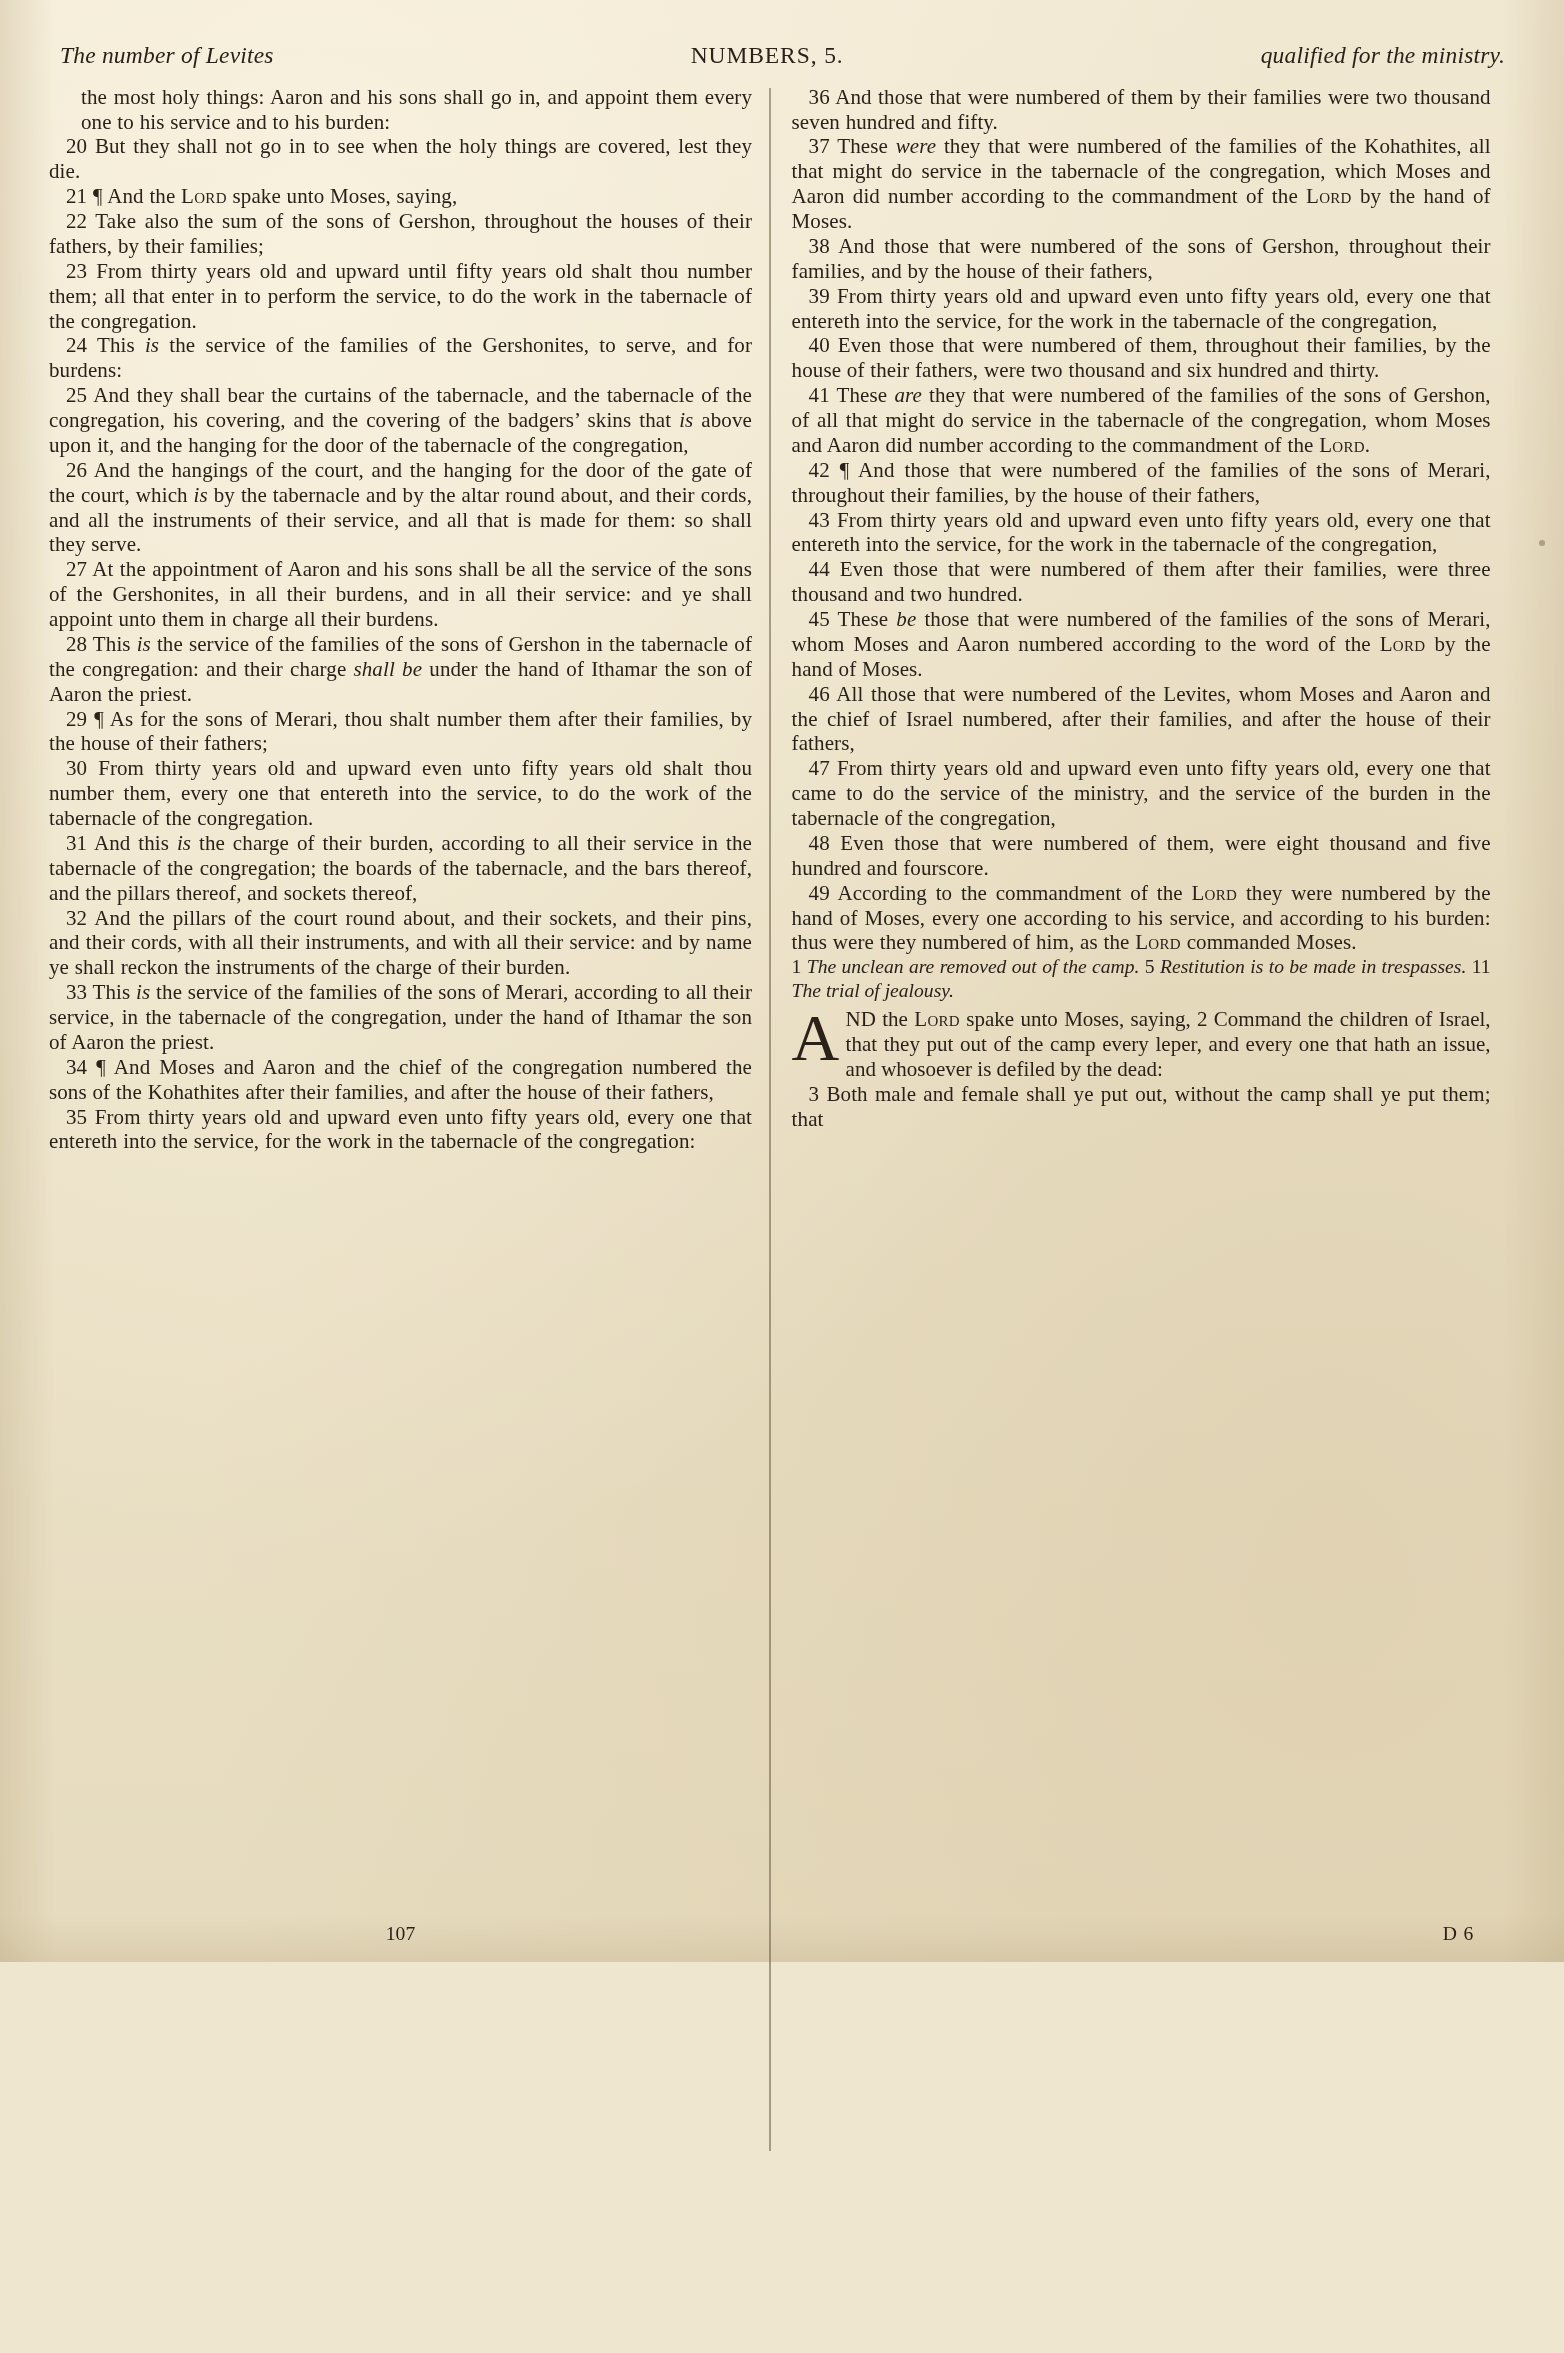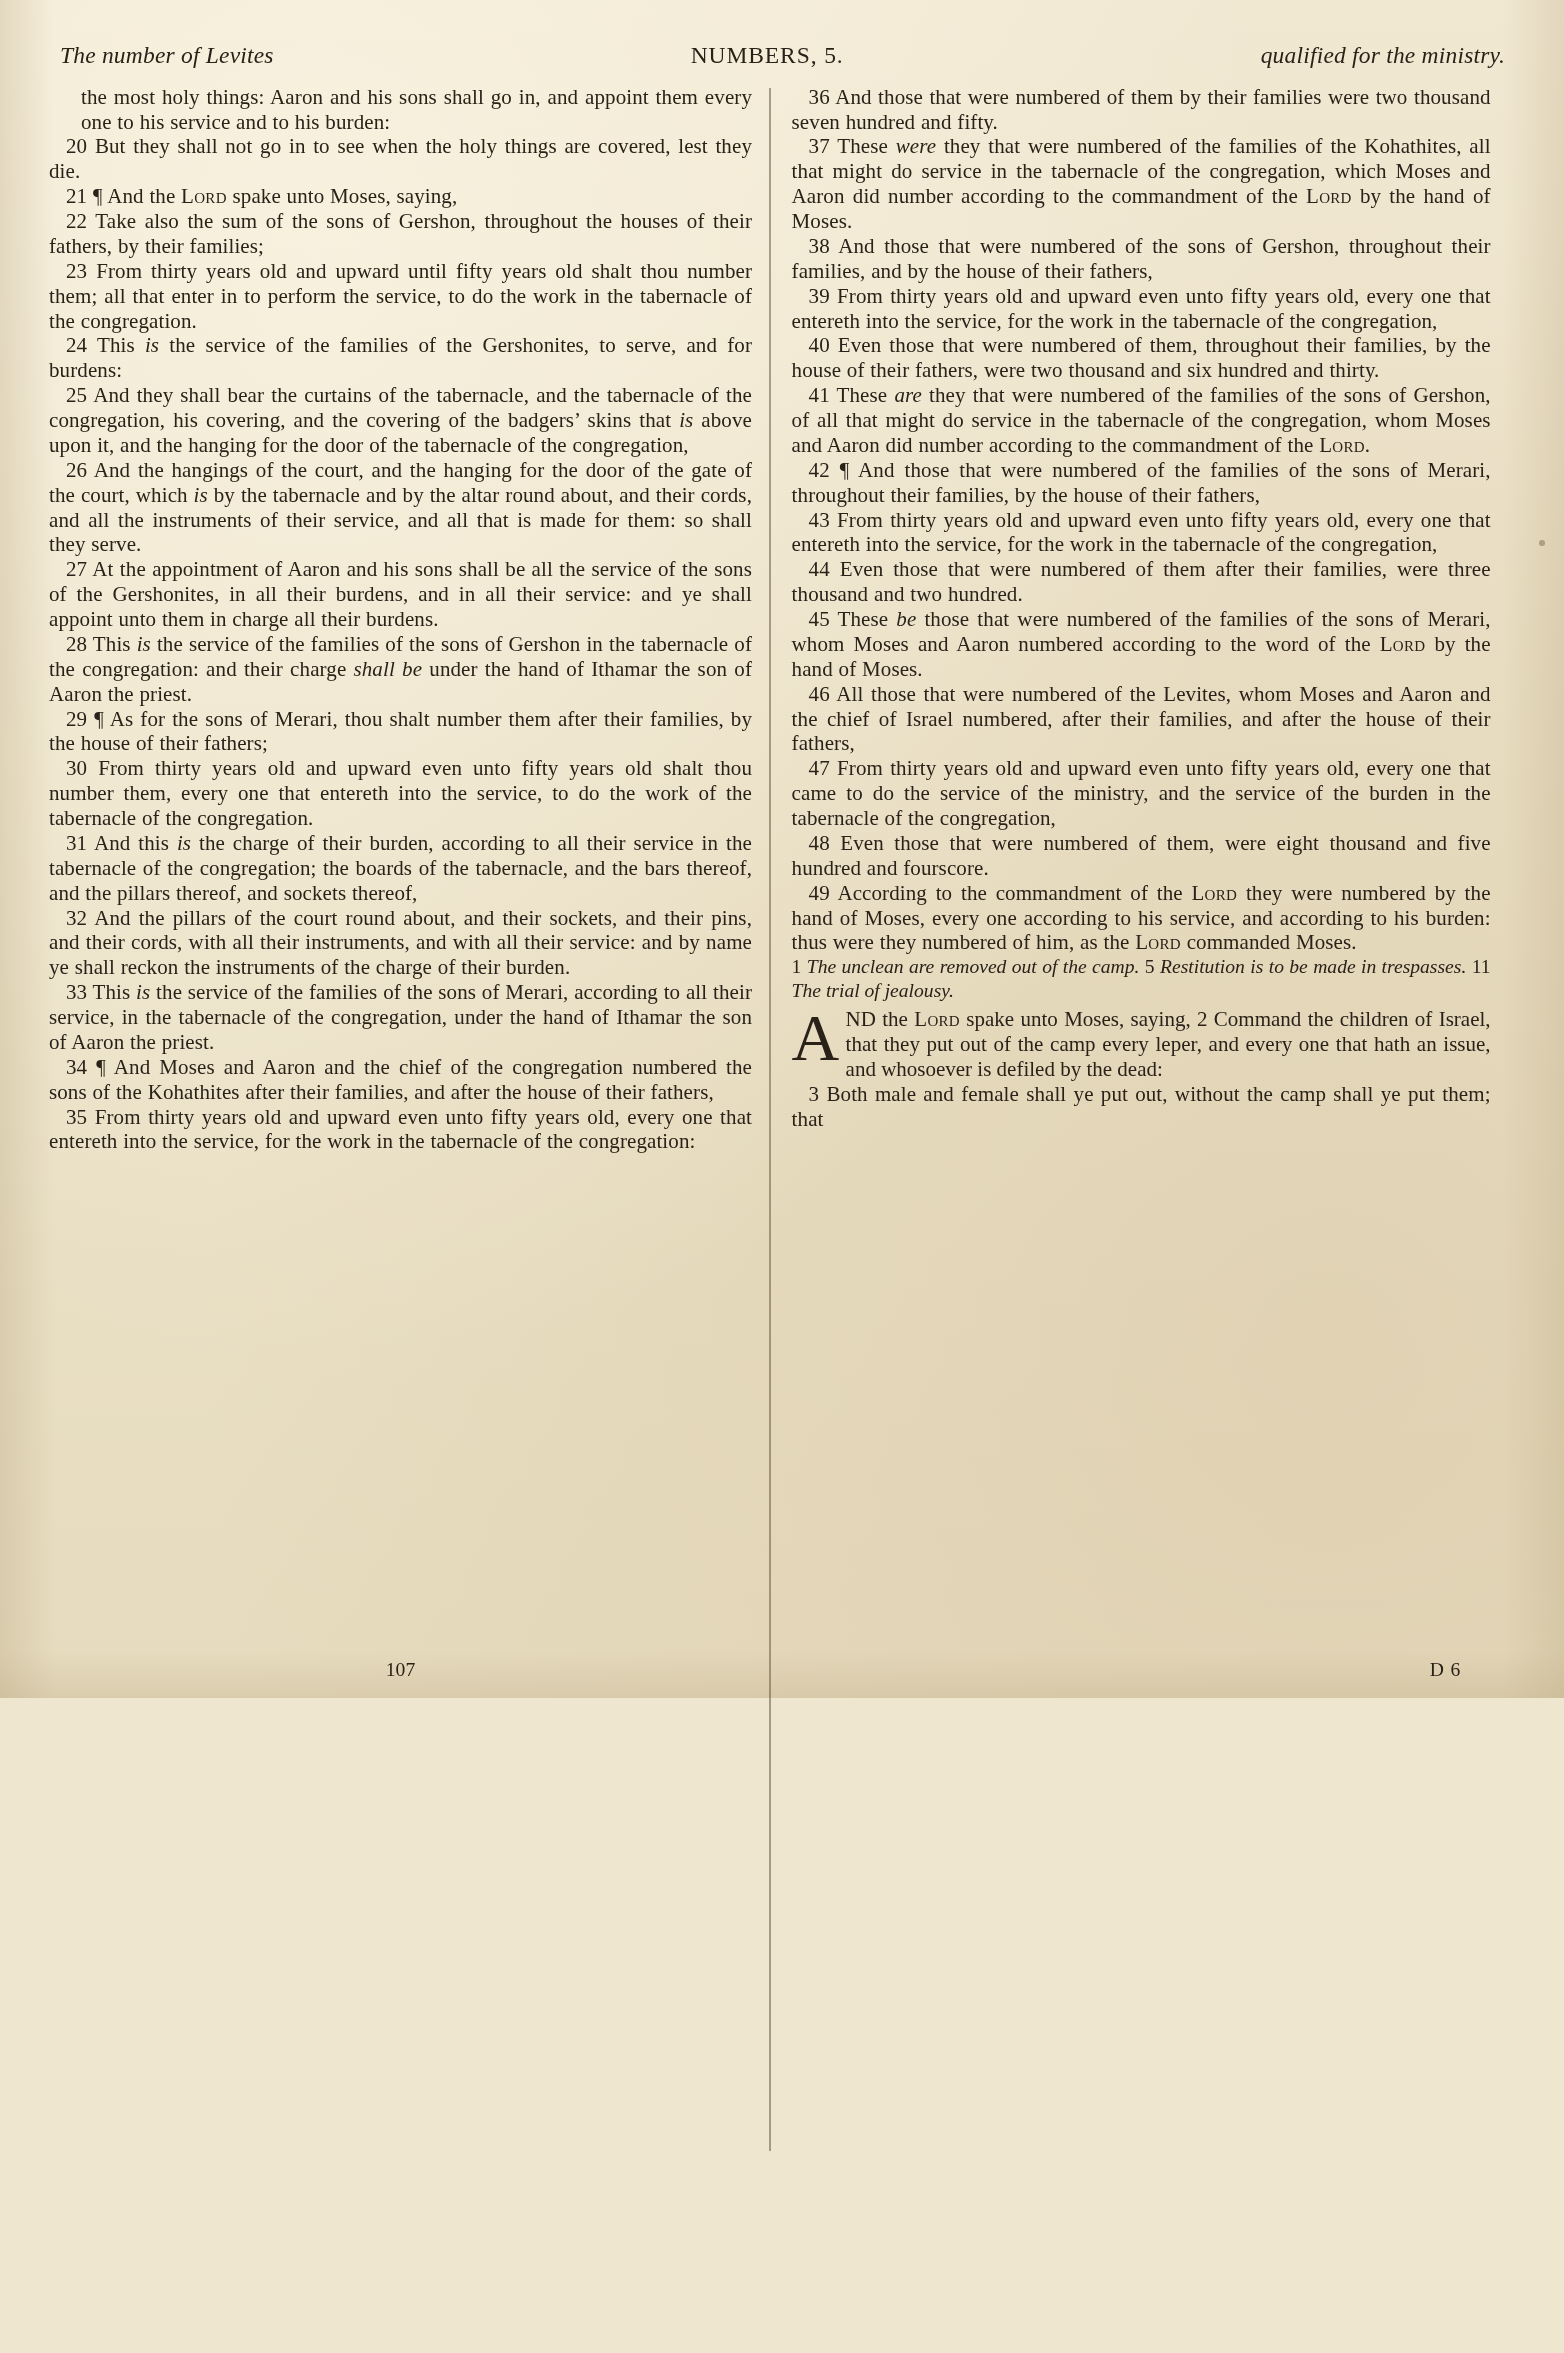--- a/index.html
+++ b/index.html
@@ -10,21 +10,21 @@
     width: 1565px;
     height: 2354px;
     background: #efe6cf;
     font-family: "Liberation Serif", serif;
     overflow: hidden;
   }
   
   .page {
     position: relative;
     width: 1565px;
-    height: 1698px;
+    height: 1962px;
     box-sizing: border-box;
     background:
       radial-gradient(ellipse at 20% 15%, rgba(255,250,235,0.55) 0%, rgba(255,250,235,0) 55%),
       radial-gradient(ellipse at 85% 80%, rgba(214,196,160,0.45) 0%, rgba(214,196,160,0) 60%),
       linear-gradient(180deg, #f1e8d2 0%, #ece2c9 35%, #e9dfc4 70%, #e6dbbe 100%);
     padding: 42px 49px 23.5px 49px;
     color: #2a2219;
   }
   .page:before {
     content: "";
@@ -131,21 +131,21 @@
     line-height: 0.78;
     padding: 3.1px 6.3px 0 0;
     margin-top: 1.6px;
     font-family: "Liberation Serif", serif;
   }
 
   
   .footer {
     position: absolute;
     left: 49px;
-    right: 49px;
+    right: 36px;
     bottom: 17px;
     display: flex;
     align-items: flex-end;
     font-size: 19.6px;
   }
   .folio {
     width: 720px;
     text-align: center;
     padding-right: 17px;
     box-sizing: border-box;

